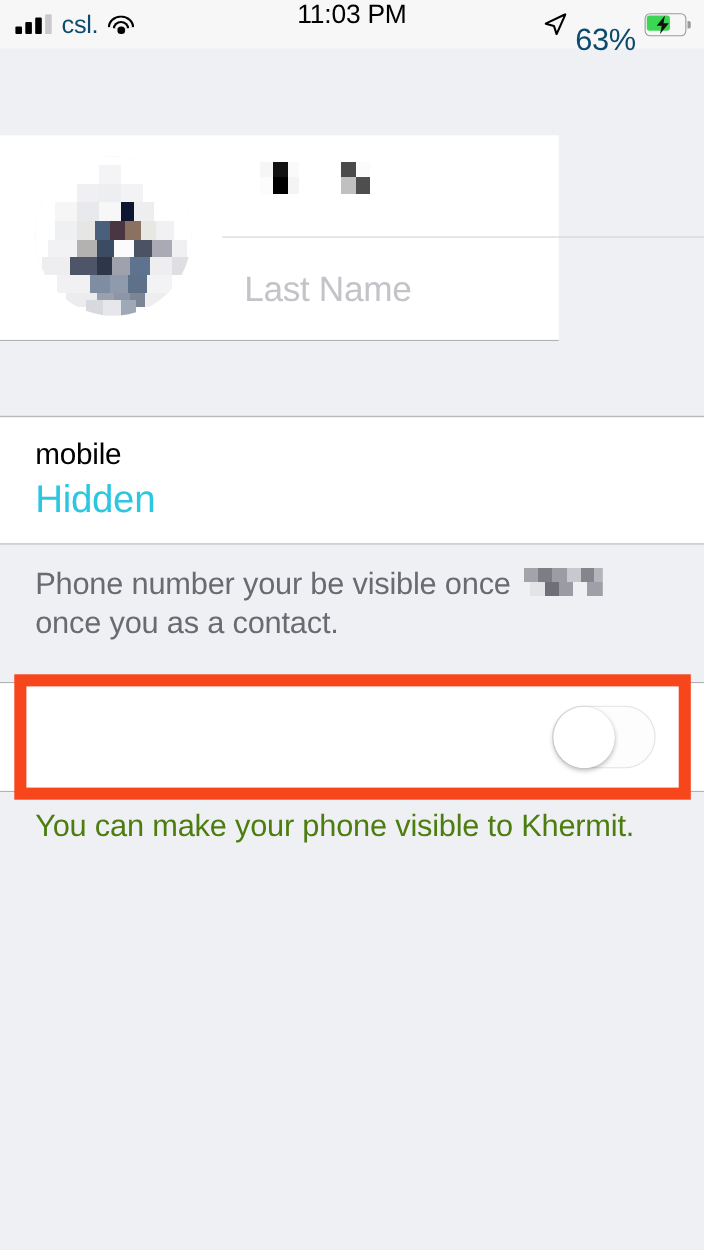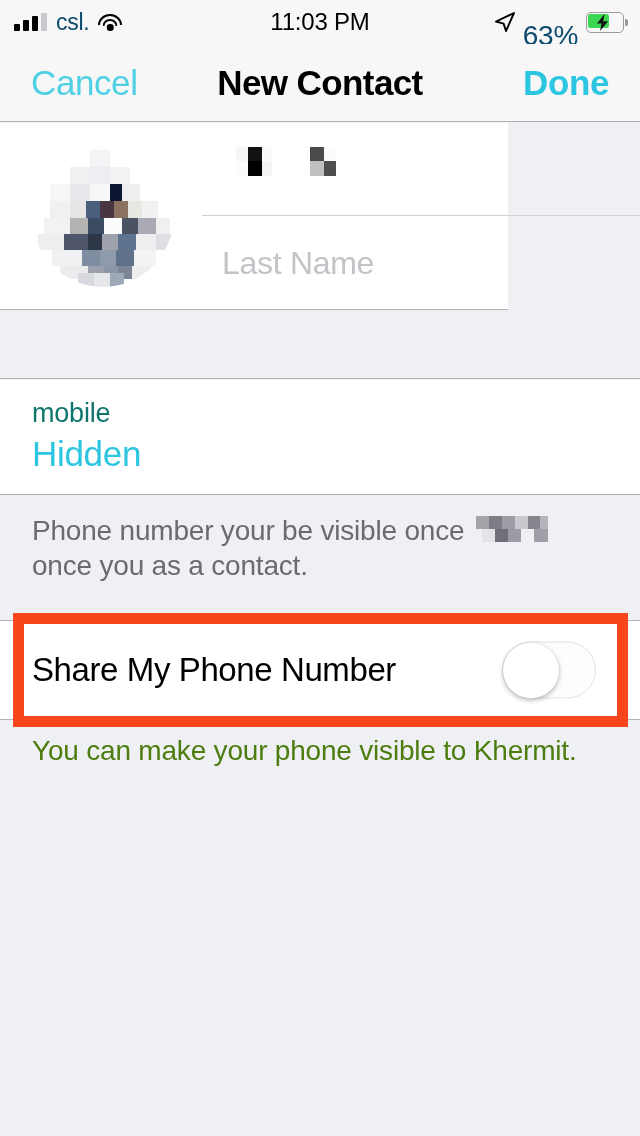--- a/index.html
+++ b/index.html
@@ -27,21 +27,21 @@
   .signal i:nth-child(4){ height:18px; background:#c9c9cd; }
   .carrier { font-size:23px; color:#0c4a6e; letter-spacing:-0.3px; line-height:1; }
   .wifi { position:relative; width:24px; height:18px; }
   .wifi span { position:absolute; left:50%; transform:translateX(-50%); border:2.6px solid #000; border-bottom:none;
                border-radius:50% 50% 0 0 / 100% 100% 0 0; }
   .wifi .w1 { width:24px; height:11px; top:1px; }
   .wifi .w2 { width:15px; height:7px; top:5.5px; }
   .wifi .w3 { width:6.5px; height:4px; top:10.5px; background:#000; border:none; border-radius:50%; height:6.5px; top:11px; }
 
   .sb-center { position:absolute; left:0; width:640px; text-align:center; top:0; height:44px;
-               display:flex; align-items:center; justify-content:center; }
+               display:flex; align-items:flex-start; justify-content:center; }
   .clock { font-size:24px; color:#000; letter-spacing:-0.2px; }
 
   .sb-right { position:absolute; right:12px; top:0; height:44px; display:flex; align-items:center; gap:8px; }
   .loc-arrow { width:20px; height:20px; }
   .batt-pct { font-size:28px; color:#0c4a6e; letter-spacing:-0.3px;margin-top:28px; }
   .battery { position:relative; width:42px; height:21px; }
   .batt-body { position:absolute; left:0; top:0; width:38px; height:21px; border:1.8px solid #9b9b9f;
                border-radius:5px; }
   .batt-fill { position:absolute; left:2.3px; top:2.3px; height:14.5px; width:21px; background:#3cd654; border-radius:2.5px; }
   .batt-nub { position:absolute; right:0; top:7px; width:3px; height:7px; background:#9b9b9f; border-radius:0 2px 2px 0; }
@@ -83,21 +83,21 @@
   .gap {
     position:absolute; left:0; width:640px; background:#eff0f4;
   }
   .gap-1 { top:311px; height:68px; border-bottom:1px solid #b2b2b4; }
 
   
   .phone-section {
     position:absolute; top:380px; left:0; width:640px; height:115px;
     background:#ffffff; border-bottom:1px solid #b2b2b4;
   }
-  .phone-label { position:absolute; left:32px; top:18px; font-size:27px; color:#0f766e; letter-spacing:-0.2px; }
+  .phone-label { position:absolute; left:32px; top:18px; font-size:27px; color:#000000; letter-spacing:-0.2px; }
   .phone-value { position:absolute; left:32px; top:54px; font-size:35px; color:#2dc6e0; letter-spacing:-0.3px; }
 
   
   .footer-1 {
     position:absolute; top:496px; left:0; width:640px; height:116px; background:#eff0f4;
   }
   .footer-1 .ft-text {
     position:absolute; left:32px; top:17px; width:580px;
     font-size:28px; line-height:35px; color:#6a6a70; letter-spacing:-0.2px;
   }
@@ -165,25 +165,20 @@
         <span class="batt-body"></span>
         <span class="batt-fill"></span>
         <span class="batt-nub"></span>
         <svg class="bolt" viewBox="0 0 15 17">
             <path d="M9.5 0 L2 9.5 L6.6 9.5 L5 17 L13 7.2 L8.2 7.2 Z" fill="#111"></path>
           </svg>
       </span>
     </div>
   </div>
 
-  <div class="navbar">
-    <span class="nav-cancel">Cancel</span>
-    <span class="nav-title">New Contact</span>
-    <span class="nav-done">Done</span>
-  </div>
 
   <div class="name-section">
     <div class="avatar">
       <svg viewBox="0 0 142 145">
         <rect x="0" y="0" width="142" height="145" fill="#ffffff"></rect>
         <g shape-rendering="crispEdges">
           <rect x="58" y="8" width="20" height="17" fill="#f4f4f6"></rect>
           <rect x="38" y="25" width="20" height="17" fill="#f0f0f2"></rect>
           <rect x="58" y="25" width="20" height="17" fill="#eceef1"></rect>
           <rect x="78" y="25" width="20" height="17" fill="#f3f3f5"></rect>
@@ -272,21 +267,20 @@
             <rect x="23" y="15" width="13" height="13" fill="#6f6f78"></rect>
             <rect x="36" y="15" width="13" height="13" fill="#9b9ba3"></rect>
             <rect x="49" y="15" width="13" height="13" fill="#f0f0f4"></rect>
             <rect x="62" y="15" width="14" height="13" fill="#9f9fa7"></rect>
           </svg></span><br>
       <span>once you as a contact.</span>
     </div>
   </div>
 
   <div class="share-row">
-    <span class="share-label">Share My Phone Number</span>
     <span class="toggle">
       <span class="toggle-knob"></span>
     </span>
   </div>
   <div class="highlight-box"></div>
 
   <div class="footer-2">
     <div class="ft-text">You can make your phone visible to Khermit.</div>
   </div>
 

